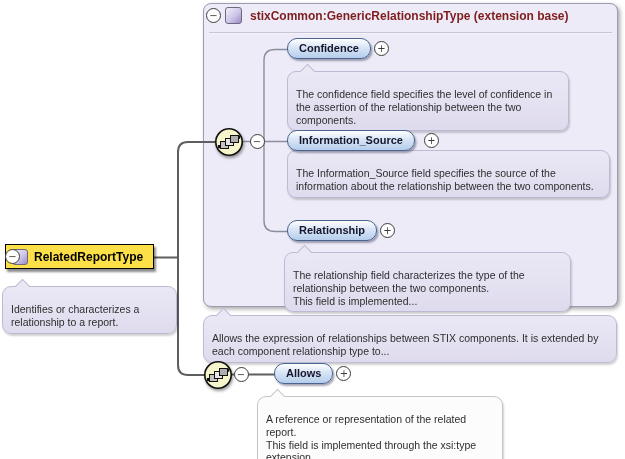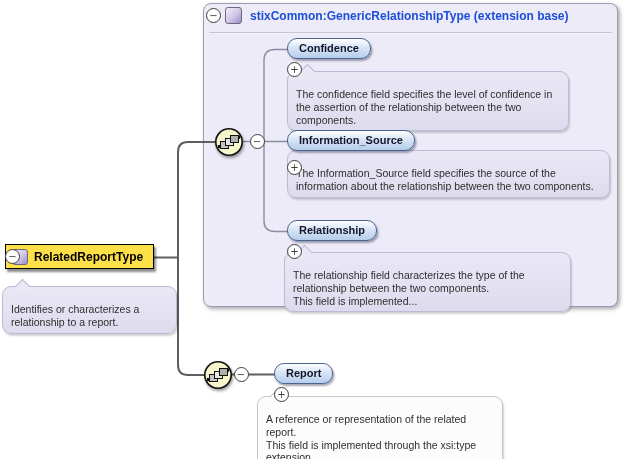--- a/index.html
+++ b/index.html
@@ -11,34 +11,34 @@
   .bigbox{
     position:absolute;left:203px;top:3px;width:413px;height:302px;
     background:#ECEBF7;border:1px solid #9E9BB3;border-radius:8px;
     box-shadow:2px 2px 4px rgba(0,0,0,0.35);
   }
   .bigbox .sep{
     position:absolute;left:5px;right:5px;top:28px;height:1px;
     background:#C7C4D6;border-bottom:1px solid #F4F3FA;
   }
   .boxtitle{
-    position:absolute;left:250px;top:9px;font-size:12px;font-weight:bold;color:#1d4ed8;
+    position:absolute;left:250px;top:9px;font-size:12px;font-weight:bold;color:#7f1d1d;
     white-space:nowrap;z-index:4;
   }
   
   .rbtn{
     position:absolute;width:15px;height:15px;border-radius:50%;
     background:#ffffff;border:1px solid #3c3c3c;box-sizing:border-box;
     display:flex;align-items:center;justify-content:center;
     font-size:10px;line-height:10px;color:#3c3c3c;z-index:5;
     font-family:"DejaVu Sans", sans-serif;
   }
   
   .node{
-    position:absolute;display:flex;gap:3px;z-index:5;flex-direction:column;
+    position:absolute;display:flex;align-items:center;gap:3px;z-index:5;
   }
   .pill{
     background:linear-gradient(180deg,#ffffff 0%,#dbe7f7 40%,#b5cdeb 100%);
     border:1px solid #49648F;border-radius:10px;
     box-shadow:1.5px 2px 2px rgba(60,60,90,0.45);
     padding:3px 11px 4px;font-size:11px;font-weight:bold;color:#15152B;
     white-space:nowrap;
   }
   .node .rbtn{position:static;flex:0 0 auto;}
   
@@ -140,21 +140,22 @@
   </div>
   <div class="bubble" style="left:287px;top:150px;width:323px;">The Information_Source field specifies the source of the information about the relationship between the two components.</div>
 
   <div class="node" style="left:287px;top:220px;">
     <div class="pill">Relationship</div>
     <div class="rbtn">+</div>
   </div>
   <div class="bubble" style="left:284px;top:252px;width:287px;">The relationship field characterizes the type of the relationship between the two components.
 This field is implemented...</div>
 
+  <div class="bubble" style="left:203px;top:315px;width:414px;">Allows the expression of relationships between STIX components. It is extended by each component relationship type to...</div>
 
   <div class="node" style="left:274px;top:363px;">
-    <div class="pill">Report</div>
+    <div class="pill">Allows</div>
     <div class="rbtn">+</div>
   </div>
   <div class="bubble white" style="left:257px;top:396px;width:246px;">A reference or representation of the related report.
 This field is implemented through the xsi:type extension...</div>
 
 </div>
 
 </body></html>

